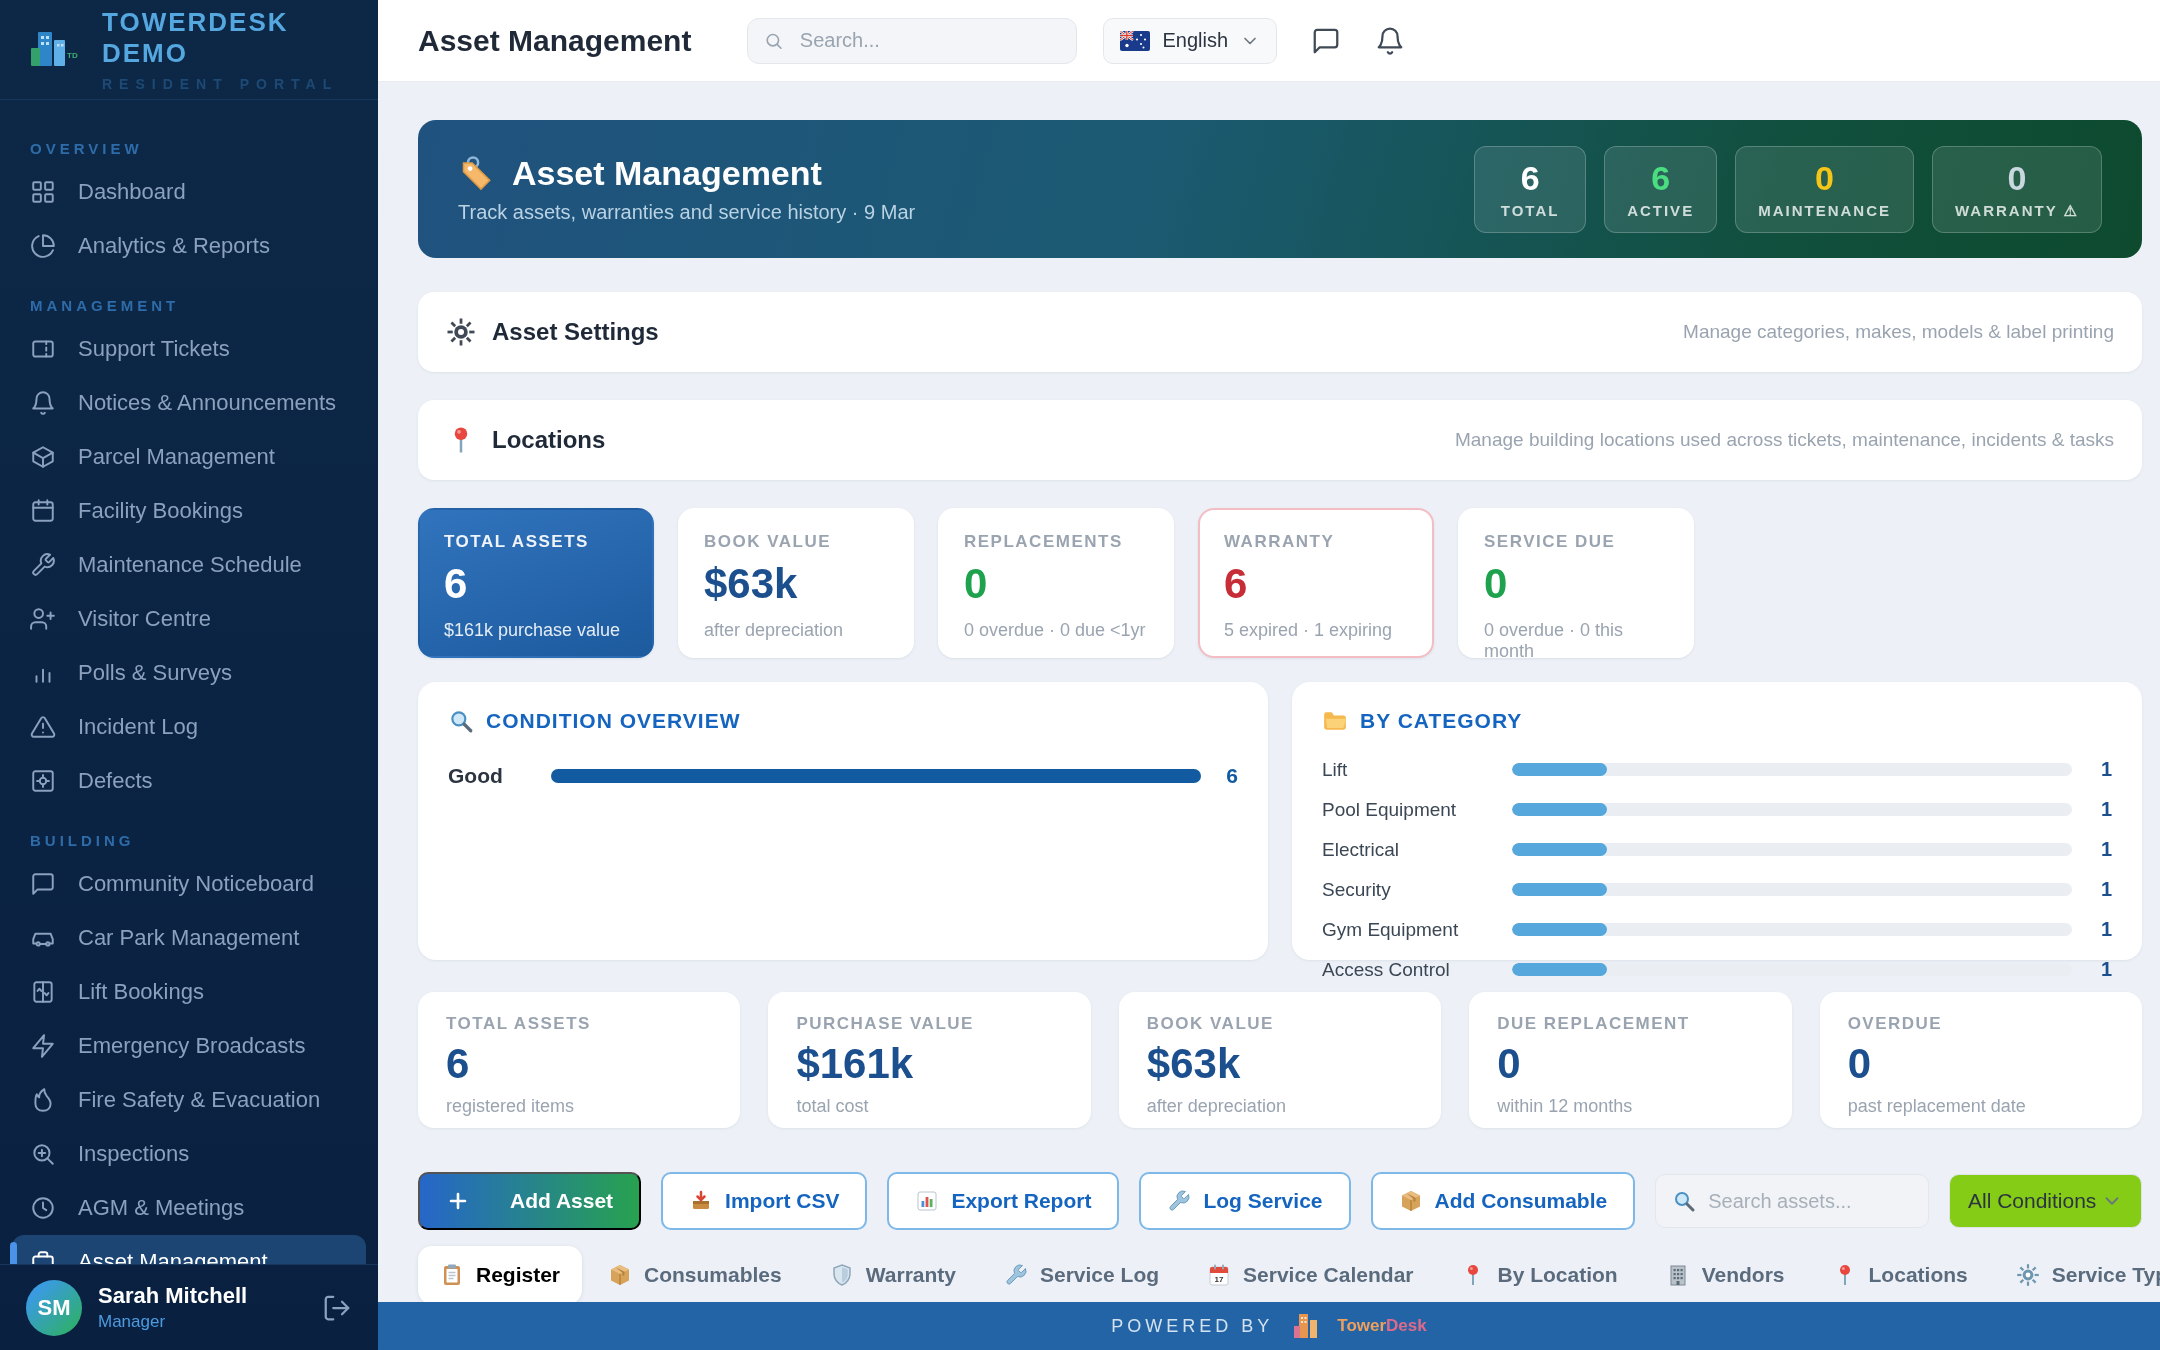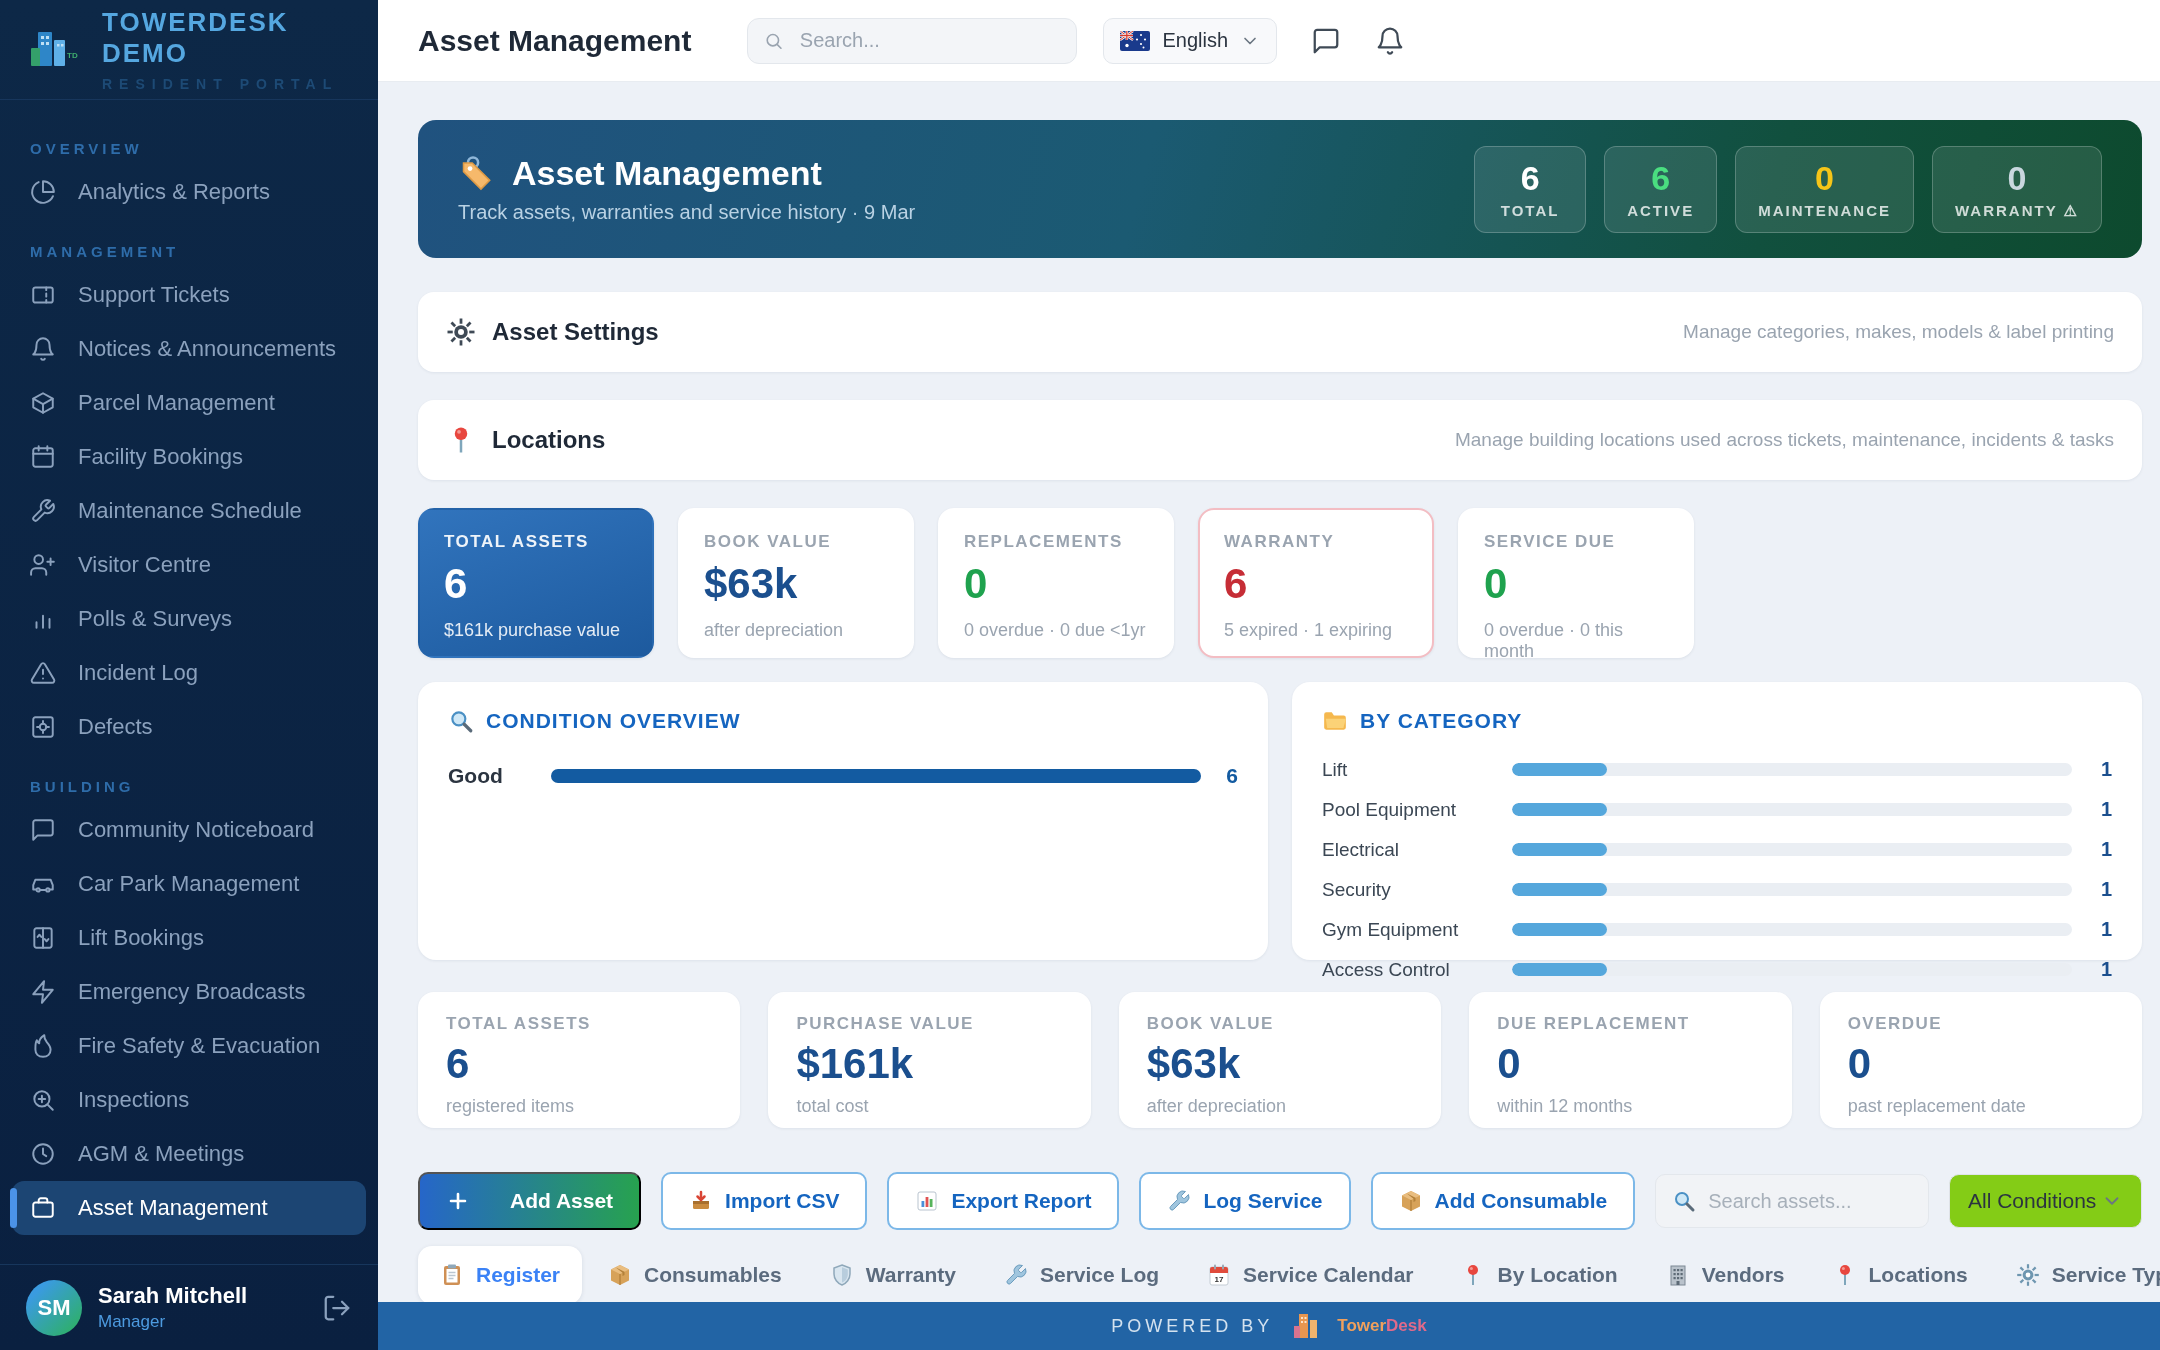--- a/index.html
+++ b/index.html
@@ -131,21 +131,21 @@
   .cond-select { width:210px; height:54px; background:#84cc16; border:1px solid #dfe3e8; border-radius:10px;
     display:flex; align-items:center; justify-content:space-between; padding:0 18px; font-size:21px;
     color:#2b3440; cursor:pointer; }
   .cond-select svg { width:22px; height:22px; color:#6b7682; }
 
   
   .tabs-row { display:flex; gap:4px; margin-top:16px; height:58px; align-items:stretch; }
   .tab { display:flex; align-items:center; gap:12px; padding:0 22px; font-size:21px; font-weight:bold;
     color:#5b6b7e; cursor:pointer; white-space:nowrap; }
   .tab svg { width:24px; height:24px; }
-  .tab.active { background:#fff; border-radius:14px; color:#3b82f6; box-shadow:0 1px 4px rgba(16,42,67,.1); }
+  .tab.active { background:#fff; border-radius:14px; color:#000000; box-shadow:0 1px 4px rgba(16,42,67,.1); }
 
   
   .footer { height:48px; flex:none; background:#2264a5; display:flex; align-items:center;
     justify-content:center; gap:16px; }
   .powered { color:#d4e2ef; font-size:18px; letter-spacing:4px; }
   .footer-brand { display:flex; align-items:center; gap:8px; }
   .footer-brand svg { width:40px; height:30px; }
   .fb-tower { color:#f0a05c; font-size:17px; font-weight:bold; }
   .fb-desk { color:#e06a8a; font-size:17px; font-weight:bold; }
 </style>
@@ -172,20 +172,31 @@
           <text x="43" y="30" font-size="8" fill="#3fae6e" font-weight="bold">TD</text>
         </svg>
       </span>
       <span class="brand-text">
         <div class="brand-t1">TOWERDESK DEMO</div>
         <div class="brand-t2">RESIDENT PORTAL</div>
       </span>
     </div>
     <nav class="nav">
         <div class="section-label">OVERVIEW</div>
+        <div class="nav-item">
+          <span class="nav-ic">
+            <svg viewBox="0 0 24 24" fill="none" stroke="currentColor" stroke-width="1.8" stroke-linecap="round" stroke-linejoin="round" style="width: 26px; height: 26px; display: block;">
+              <rect x="3" y="3" width="7" height="7" rx="1"></rect>
+              <rect x="14" y="3" width="7" height="7" rx="1"></rect>
+              <rect x="3" y="14" width="7" height="7" rx="1"></rect>
+              <rect x="14" y="14" width="7" height="7" rx="1"></rect>
+            </svg>
+          </span>
+          <span>Dashboard</span>
+        </div>
         <div class="nav-item">
           <span class="nav-ic">
             <svg viewBox="0 0 24 24" fill="none" stroke="currentColor" stroke-width="1.8" stroke-linecap="round" stroke-linejoin="round" style="width: 26px; height: 26px; display: block;">
               <path d="M21.21 15.89A10 10 0 1 1 8 2.83"></path>
               <path d="M22 12A10 10 0 0 0 12 2v10z"></path>
             </svg>
           </span>
           <span>Analytics &amp; Reports</span>
         </div>
         <div class="section-label">MANAGEMENT</div>

